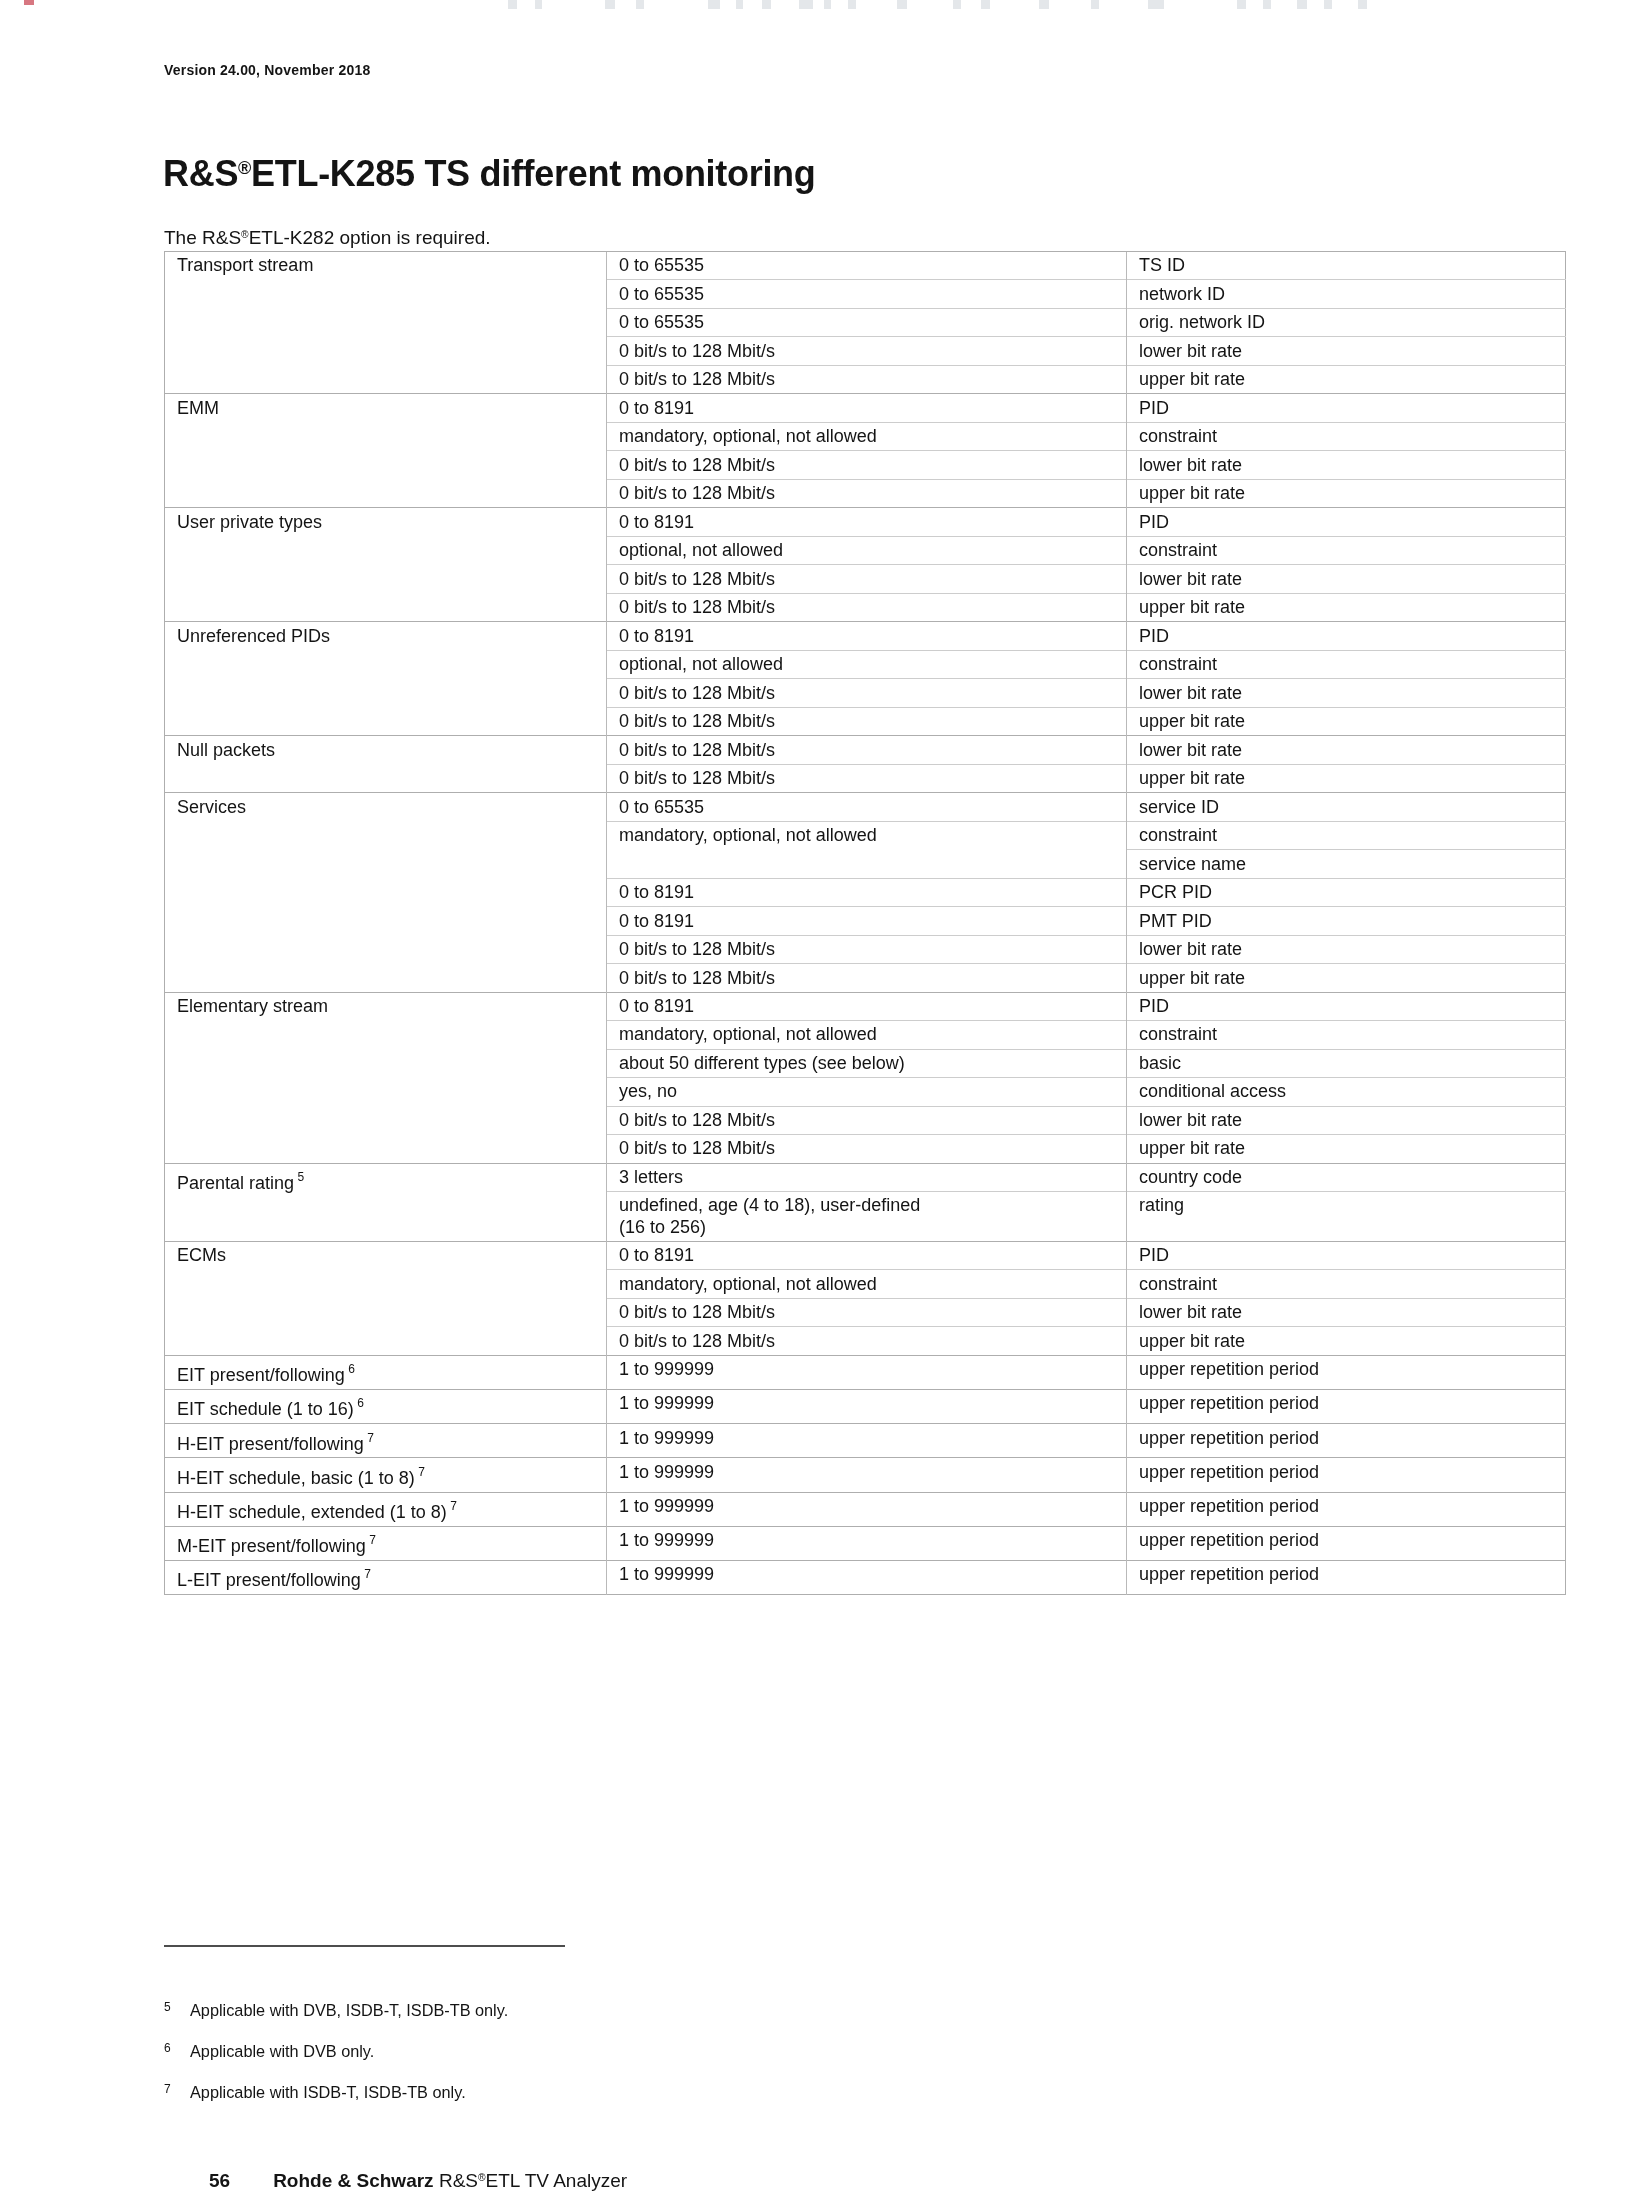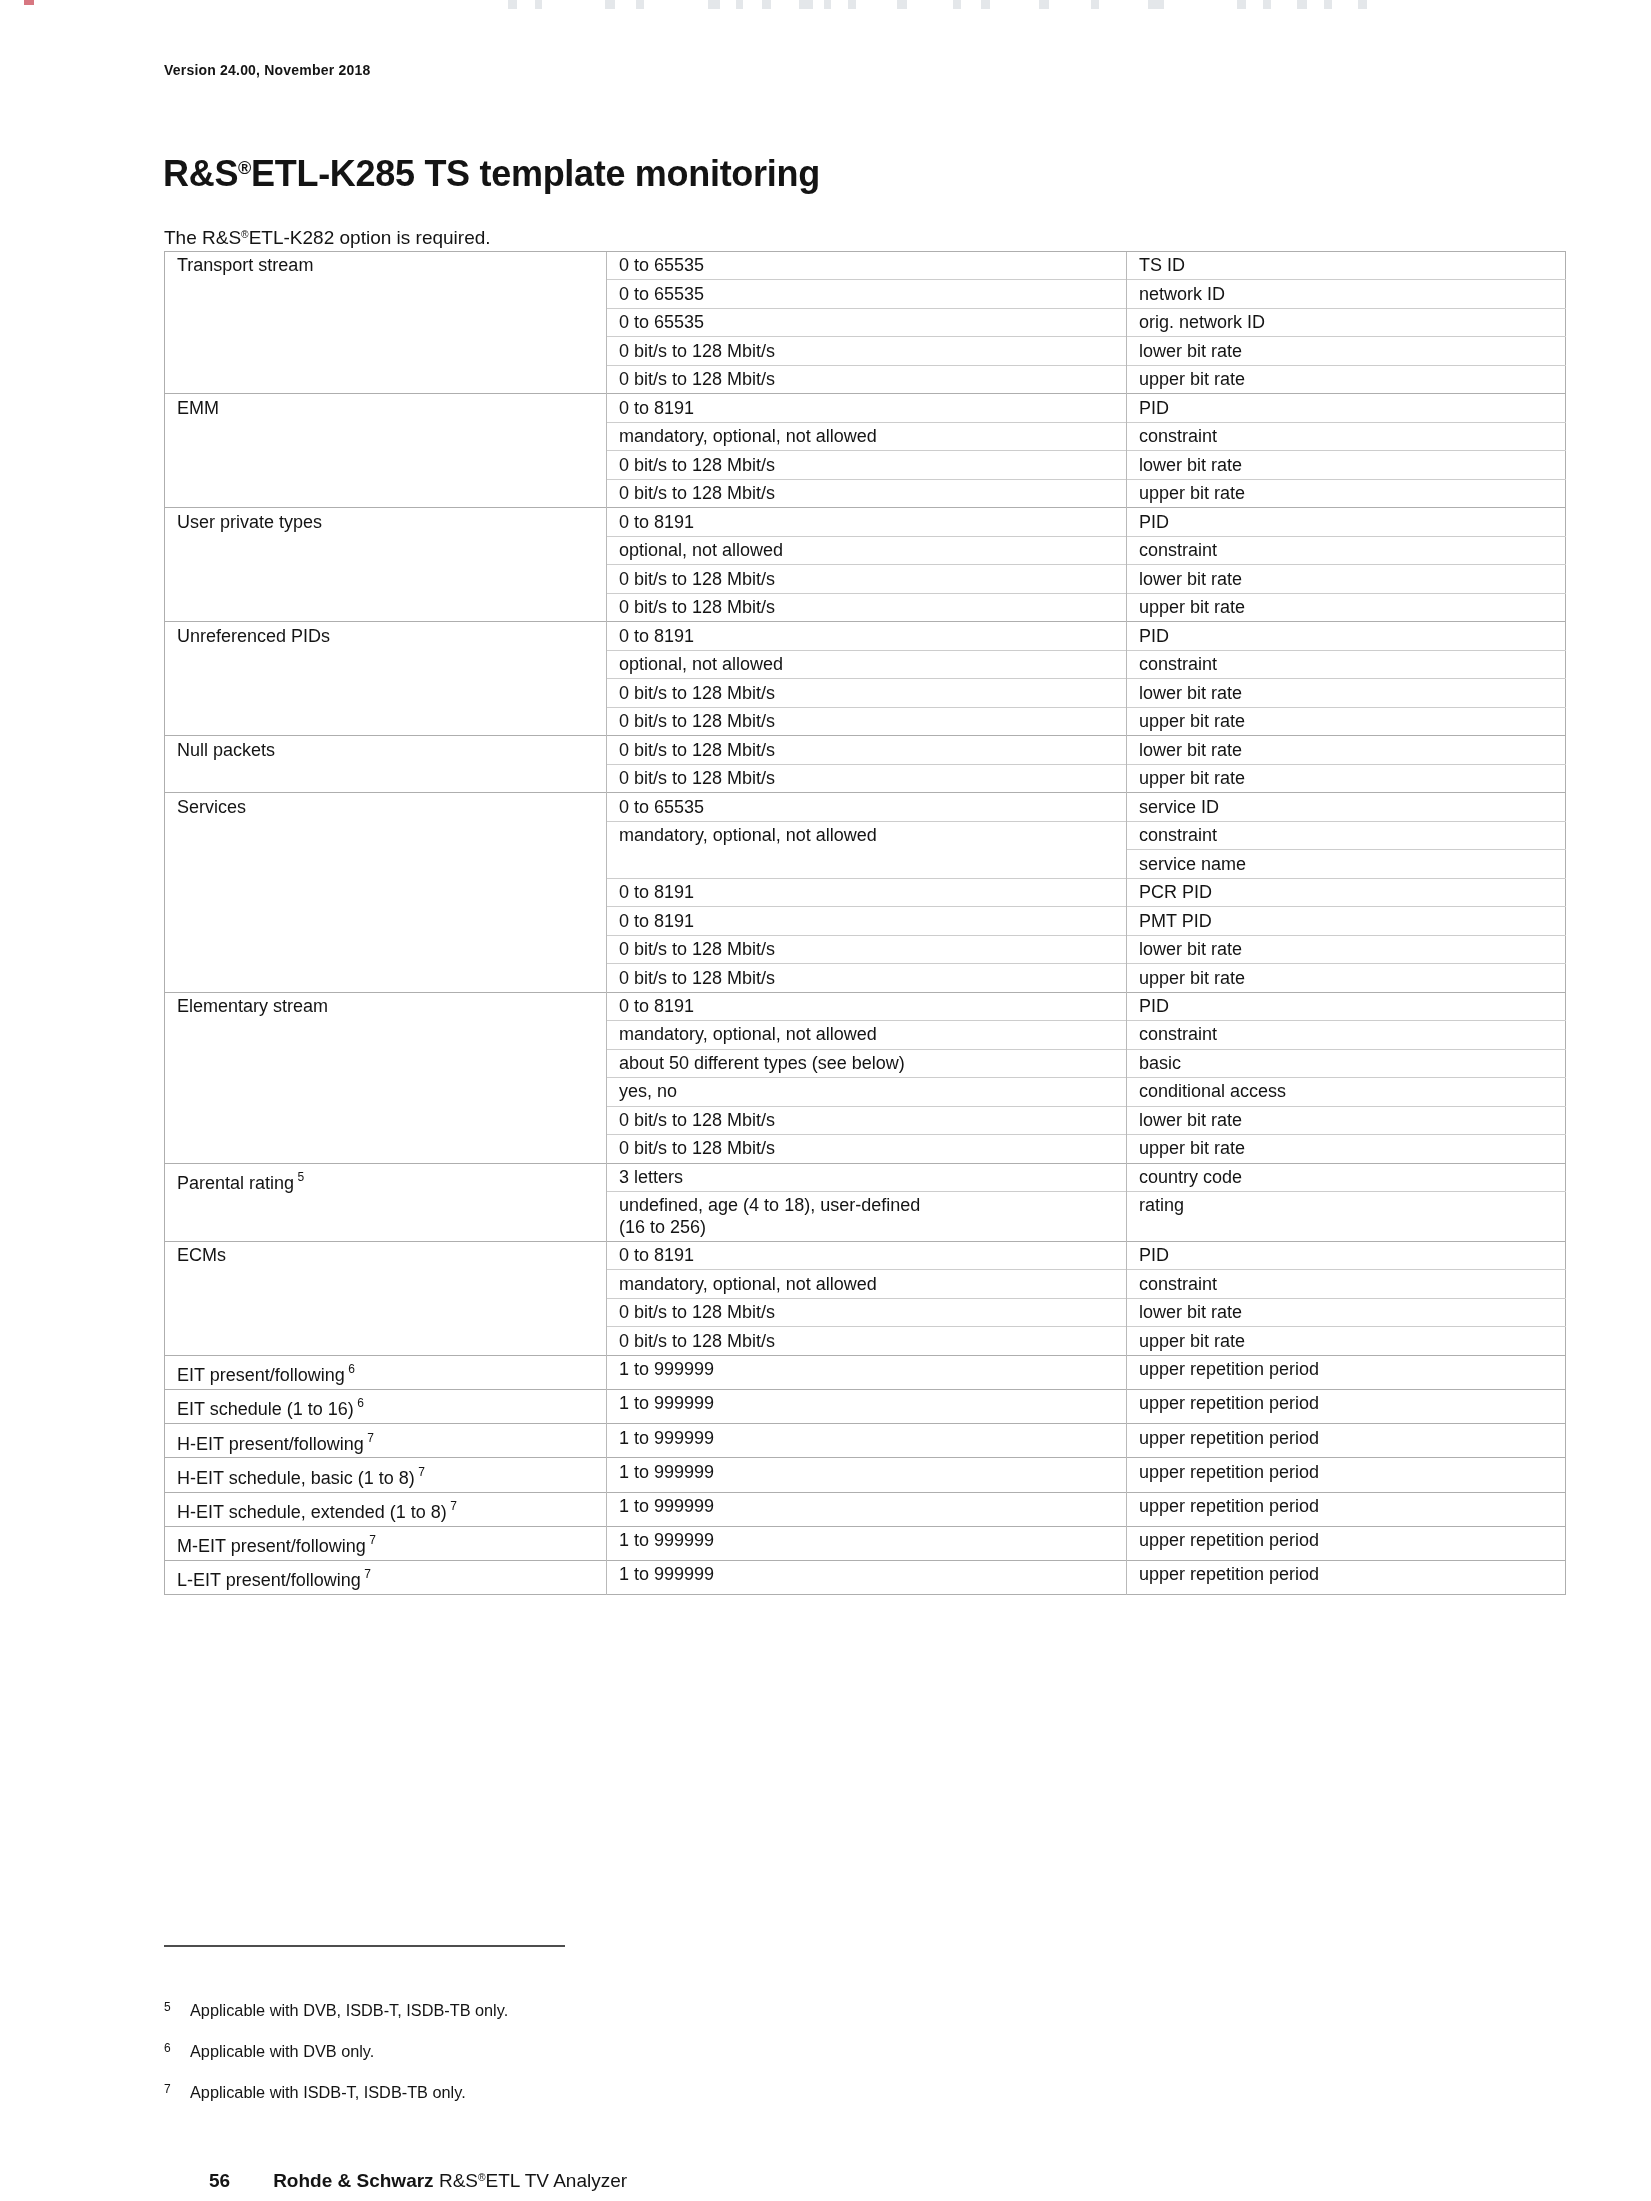--- a/index.html
+++ b/index.html
@@ -99,21 +99,21 @@
     <div class="top-artifact" style="left: 1148px; width: 15.5px;"></div>
     <div class="top-artifact" style="left: 1237px; width: 8.6px;"></div>
     <div class="top-artifact" style="left: 1263px; width: 7.7px;"></div>
     <div class="top-artifact" style="left: 1297px; width: 10.3px;"></div>
     <div class="top-artifact" style="left: 1324px; width: 7.7px;"></div>
     <div class="top-artifact" style="left: 1358px; width: 8.6px;"></div>
   </div>
 
 <div class="page-header">Version 24.00, November 2018</div>
 
-<h1 class="doc-title"><span>R&amp;S</span><sup class="reg">®</sup><span>ETL-K285 TS template monitoring</span></h1>
+<h1 class="doc-title"><span>R&amp;S</span><sup class="reg">®</sup><span>ETL-K285 TS different monitoring</span></h1>
 
 <div class="doc-subtitle"><span>The R&amp;S</span><sup class="reg">®</sup><span>ETL-K282 option is required.</span></div>
 
 <div class="spec-table-wrap">
   <table class="spec">
     <tbody id="spec-body">
         <tr class="group-start">
           <td class="col-label" rowspan="5">Transport stream</td>
           <td class="col-range">0 to 65535</td>
           <td class="col-param">TS ID</td>

